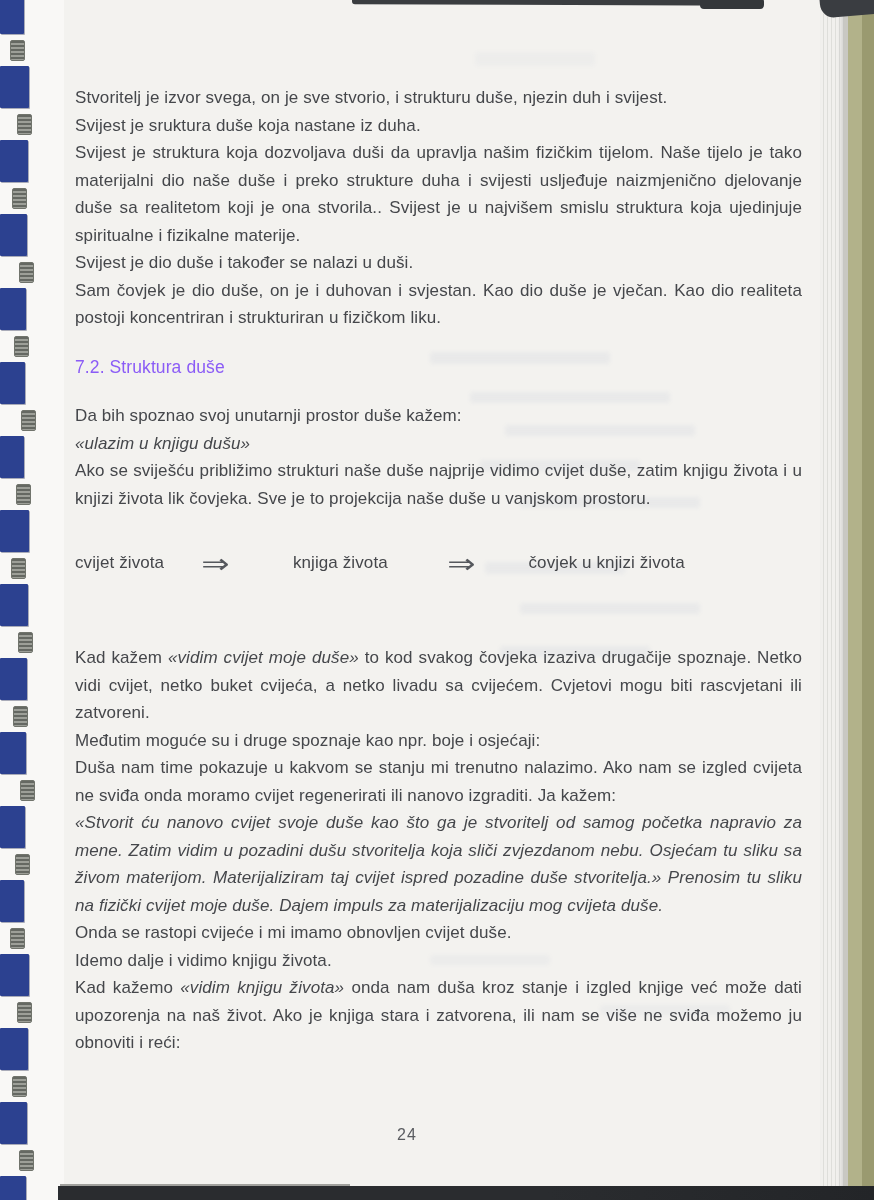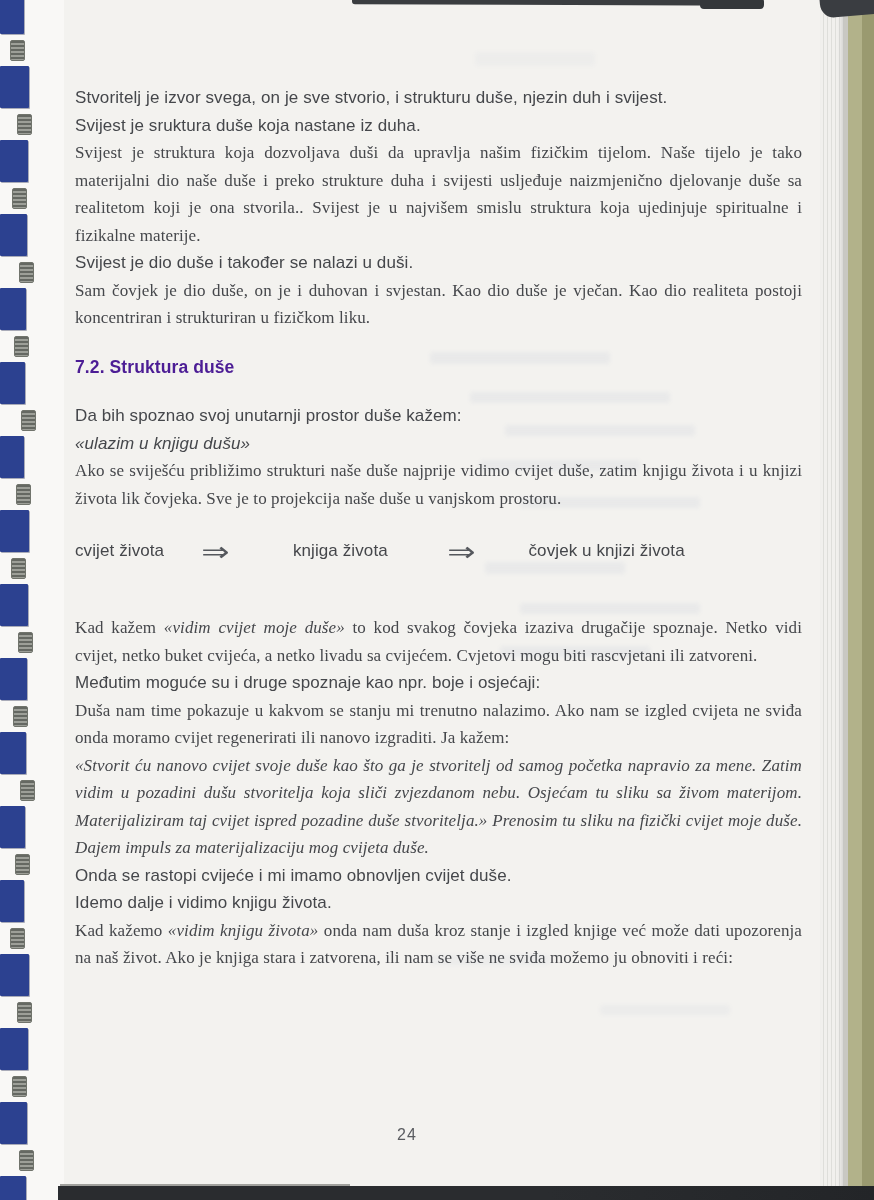--- a/index.html
+++ b/index.html
@@ -67,28 +67,28 @@
     filter:blur(2px);border-radius:3px;
   }
   
   .text-column{
     position:absolute;left:75px;top:84px;width:727px;
     color:#45474b;
     font-size:17px;line-height:27.5px;
     letter-spacing:.1px;
   }
   .blk{margin:0;padding:0;font-weight:normal;}
-  .t-para{text-align:justify;font-family:Liberation Serif, serif;}
+  .t-para{text-align:justify;}
   .t-line{text-align:left;white-space:nowrap;}
-  .t-heading{font-weight:bold;color:#4c1d95;font-size:17.5px;}
+  .t-heading{font-weight:normal;color:#8b5cf6;font-size:17.5px;}
   .it{font-style:italic;}
   .mt-heading{margin-top:22px;}
   .mt-after-heading{margin-top:21px;}
-  .mt-diagram{margin-top:22px;}
-  .mt-kad{margin-top:46px;}
+  .mt-diagram{margin-top:34px;}
+  .mt-kad{margin-top:64px;}
   .mt-idemo{}
   
   .diagram-row{
     display:flex;align-items:center;height:34px;
   }
   .diagram-label{white-space:nowrap;}
   .arrow-glyph{
     font-family:"DejaVu Sans", sans-serif;
     font-size:27px;color:#55585d;line-height:1;
     transform:scaleX(1.25);

